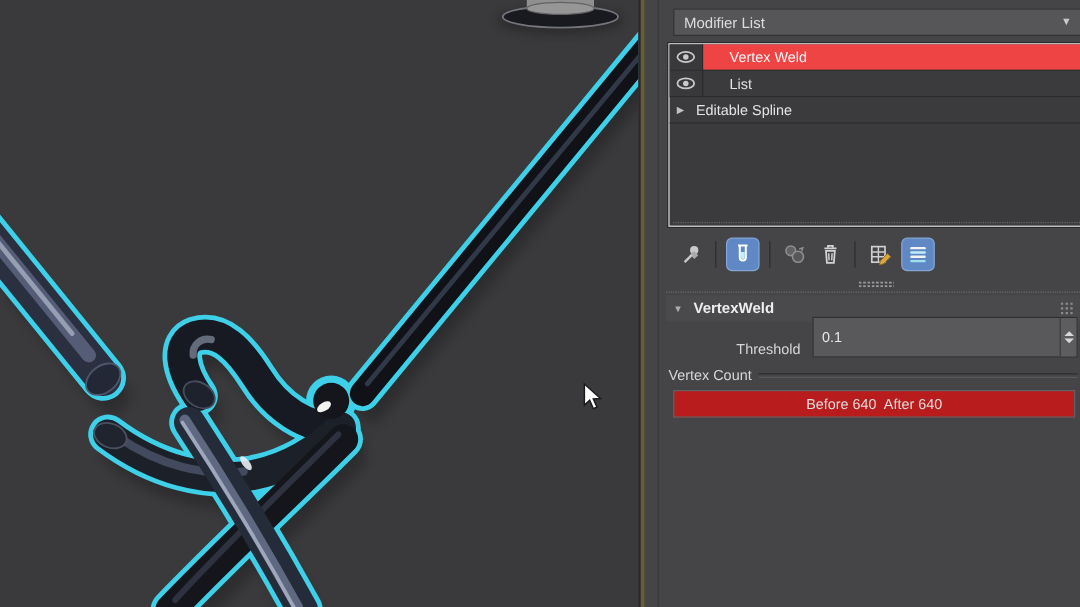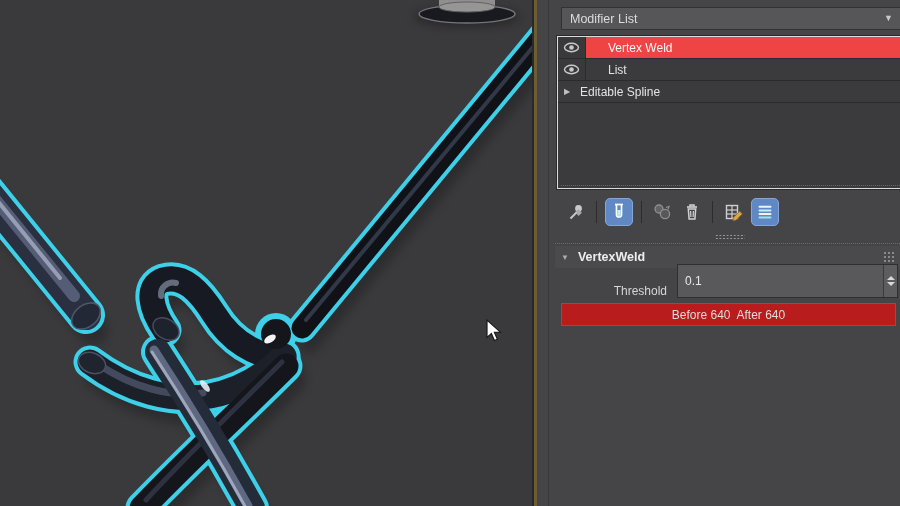--- a/index.html
+++ b/index.html
@@ -248,20 +248,24 @@
         <span class="tlabel">Threshold</span>
         <div class="field">
           <span class="val">0.1</span>
           <span class="spin">
             <i class="up"></i>
             <i class="dn"></i>
           </span>
         </div>
       </div>
 
+      <div class="grow">
+        <span>Vertex Count</span>
+        <span class="gline"></span>
+      </div>
 
       <div class="cbox">
         <span>Before 640  After 640</span>
       </div>
     </div>
 
     <div class="gutter"></div>
   </div>
 </div>
 

